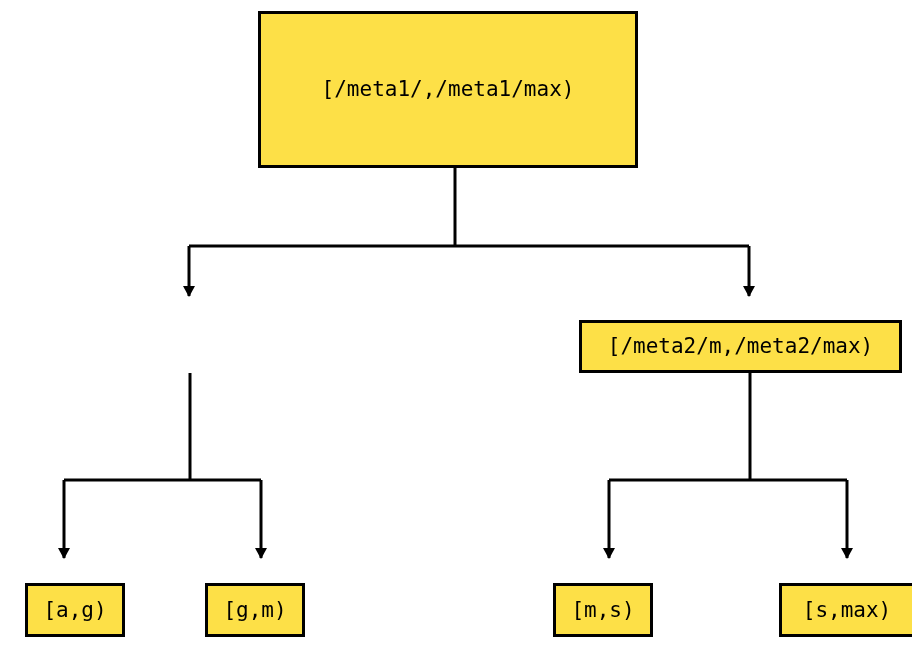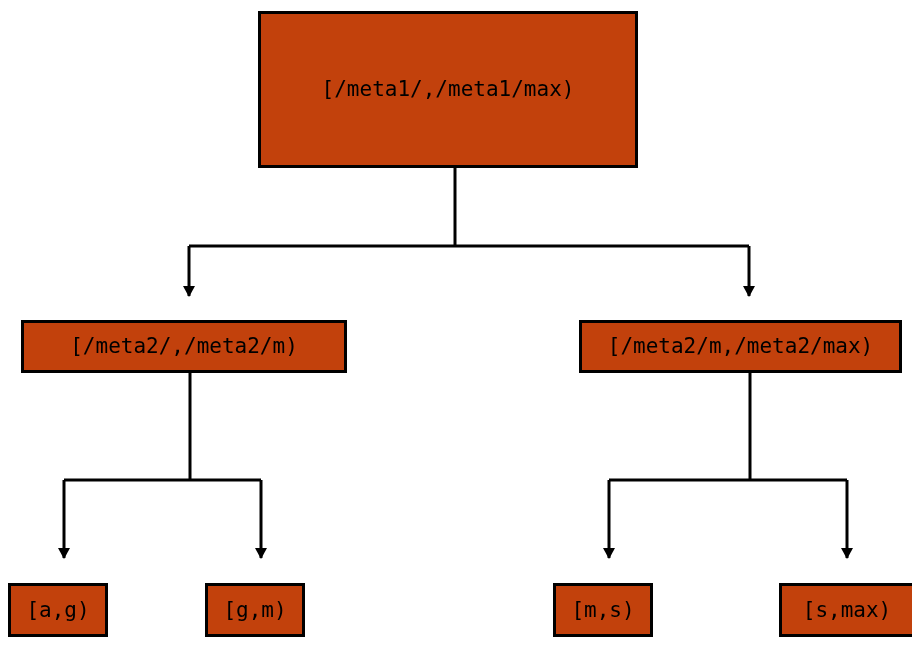--- a/index.html
+++ b/index.html
@@ -5,33 +5,33 @@
   html,body{margin:0;padding:0;background:#ffffff;}
   body{
     width:912px;height:652px;position:relative;overflow:hidden;
     font-family:"DejaVu Sans Mono","Liberation Mono",monospace;
     color:#000000;
   }
   #diagram-root{position:absolute;left:0;top:0;width:912px;height:652px;}
   svg#edges{position:absolute;left:0;top:0;width:912px;height:652px;}
   .node{
     position:absolute;box-sizing:border-box;
-    border:3px solid #000000;background:#c2410c;
+    border:3px solid #000000;background:#fde047;
     display:flex;align-items:center;justify-content:center;
     text-align:center;white-space:nowrap;letter-spacing:0px;
   }
   .node-label{
     font-family:"DejaVu Sans Mono","Liberation Mono",monospace;
     font-size:21px;line-height:1;color:#000000;
   }
   .node.root{left:258px;top:11px;width:380px;height:157px;}
   .node.mid-left{left:21px;top:320px;width:326px;height:53px;}
   .node.mid-right{left:579px;top:320px;width:323px;height:53px;}
   .node.leaf{top:583px;height:54px;}
-  .node.leaf-0{left:8px;width:100px;}
+  .node.leaf-0{left:25px;width:100px;}
   .node.leaf-1{left:205px;width:100px;}
   .node.leaf-2{left:553px;width:100px;}
   .node.leaf-3{left:779px;width:136px;}
 </style>
 </head>
 <body>
 
 <div id="diagram-root">
 
   <svg id="edges" viewBox="0 0 912 652" xmlns="http://www.w3.org/2000/svg">
@@ -57,23 +57,20 @@
     <path d="M 750 373 L 750 480" stroke="#000000" stroke-width="3" fill="none"></path>
     <path d="M 609 480 L 847 480" stroke="#000000" stroke-width="3" fill="none"></path>
     <path d="M 609 480 L 609 558" stroke="#000000" stroke-width="3" fill="none" marker-end="url(#arrow)"></path>
     <path d="M 847 480 L 847 558" stroke="#000000" stroke-width="3" fill="none" marker-end="url(#arrow)"></path>
   </svg>
 
   <div class="node root">
     <span class="node-label">[/meta1/,/meta1/max)</span>
   </div>
 
-  <div class="node mid-left">
-    <span class="node-label">[/meta2/,/meta2/m)</span>
-  </div>
 
   <div class="node mid-right">
     <span class="node-label">[/meta2/m,/meta2/max)</span>
   </div>
 
   <div class="node leaf leaf-0">
     <span class="node-label">[a,g)</span>
   </div>
 
   <div class="node leaf leaf-2">

